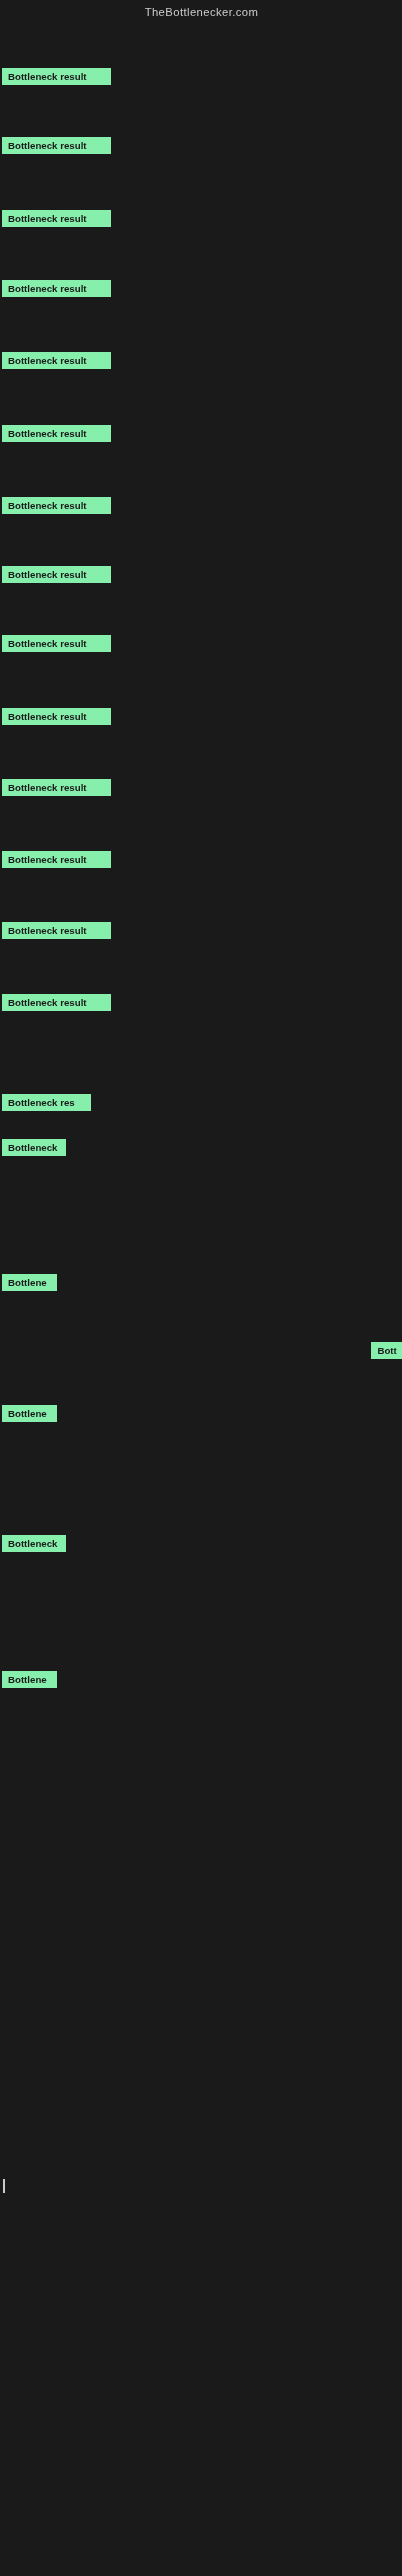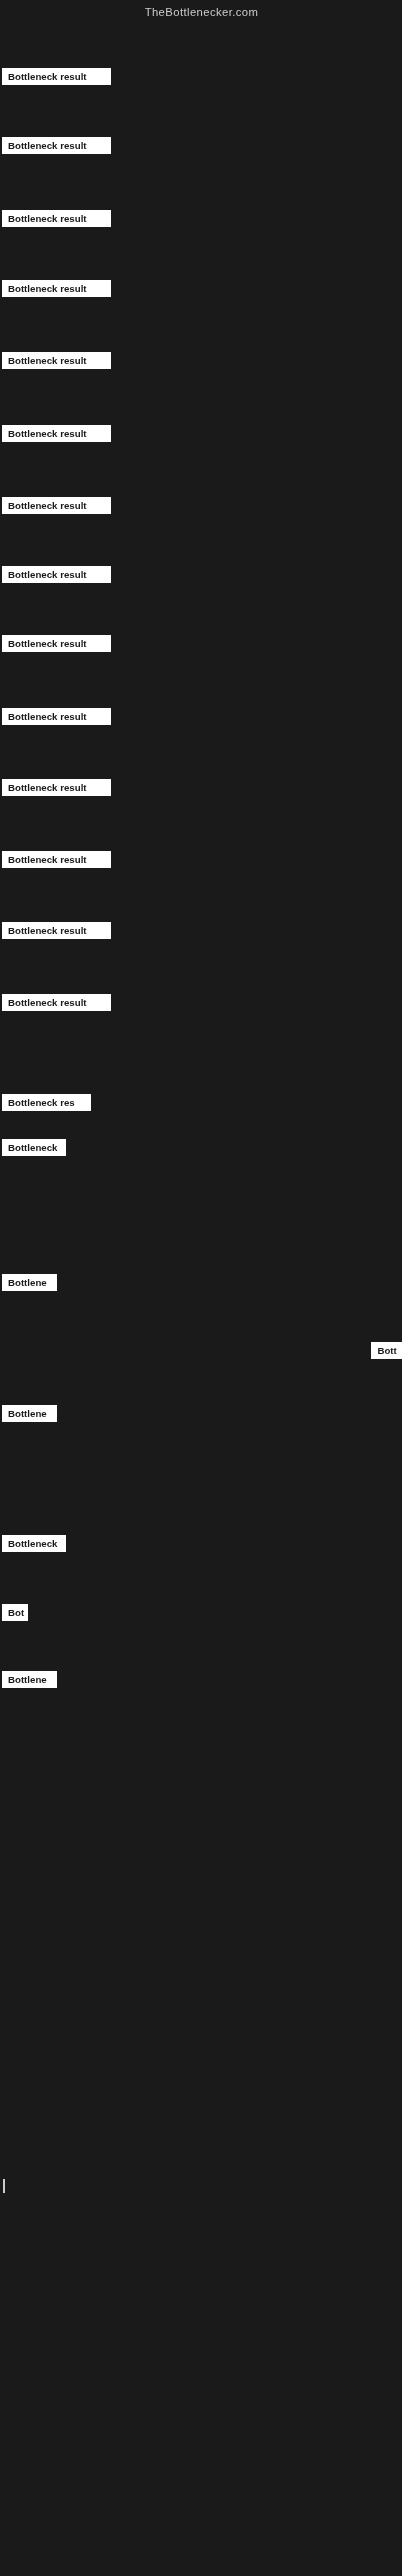--- a/index.html
+++ b/index.html
@@ -18,21 +18,21 @@
 
     .site-title {
       text-align: center;
       color: #cccccc;
       font-size: 11.3px;
       padding: 6.4px 0 3.2px 0;
       letter-spacing: 0.4px;
     }
 
     .bottleneck-bar {
-      background-color: #ffffff;
+      background-color: #86efac;
       color: #1a1a1a;
       font-size: 9.7px;
       font-weight: bold;
       padding: 3.2px 6.4px;
       display: inline-block;
       margin: 0 0 0 1.6px;
       white-space: nowrap;
       overflow: hidden;
     }
 
@@ -63,17 +63,16 @@
     <div style="position: absolute; top: 757px; left: 0px; width: 100%;"><div class="bottleneck-bar" style="width: 109px; max-width: 109px;">Bottleneck result</div></div>
     <div style="position: absolute; top: 829px; left: 0px; width: 100%;"><div class="bottleneck-bar" style="width: 109px; max-width: 109px;">Bottleneck result</div></div>
     <div style="position: absolute; top: 900px; left: 0px; width: 100%;"><div class="bottleneck-bar" style="width: 109px; max-width: 109px;">Bottleneck result</div></div>
     <div style="position: absolute; top: 972px; left: 0px; width: 100%;"><div class="bottleneck-bar" style="width: 109px; max-width: 109px;">Bottleneck result</div></div>
     <div style="position: absolute; top: 1045px; left: 0px; width: 100%;"><div class="bottleneck-bar" style="width: 89px; max-width: 89px; margin-top: 27px;">Bottleneck res</div></div>
     <div style="position: absolute; top: 1117px; left: 0px; width: 100%;"><div class="bottleneck-bar" style="width: 64px; max-width: 64px;">Bottleneck</div></div>
     <div style="position: absolute; top: 1252px; left: 0px; width: 100%;"><div class="bottleneck-bar" style="width: 55px; max-width: 55px;">Bottlene</div></div>
     <div style="position: absolute; top: 1320px; left: 0px; width: 100%; text-align: right;"><div class="bottleneck-bar" style="width: 32px; max-width: 32px;">Bott</div></div>
     <div style="position: absolute; top: 1383px; left: 0px; width: 100%;"><div class="bottleneck-bar" style="width: 55px; max-width: 55px;">Bottlene</div></div>
     <div style="position: absolute; top: 1513px; left: 0px; width: 100%;"><div class="bottleneck-bar" style="width: 64px; max-width: 64px;">Bottleneck</div></div>
-    <div style="position: absolute; top: 1582px; left: 0px; width: 100%;"><div class="bottleneck-bar" style="width: 26px; max-width: 26px;">Bot</div></div>
     <div style="position: absolute; top: 1649px; left: 0px; width: 100%;"><div class="bottleneck-bar" style="width: 55px; max-width: 55px;">Bottlene</div></div>
     <div class="cursor-line" style="position: absolute; top: 2157px; left: 3.2px;"></div>
   </div>
 
 
 </body></html>

